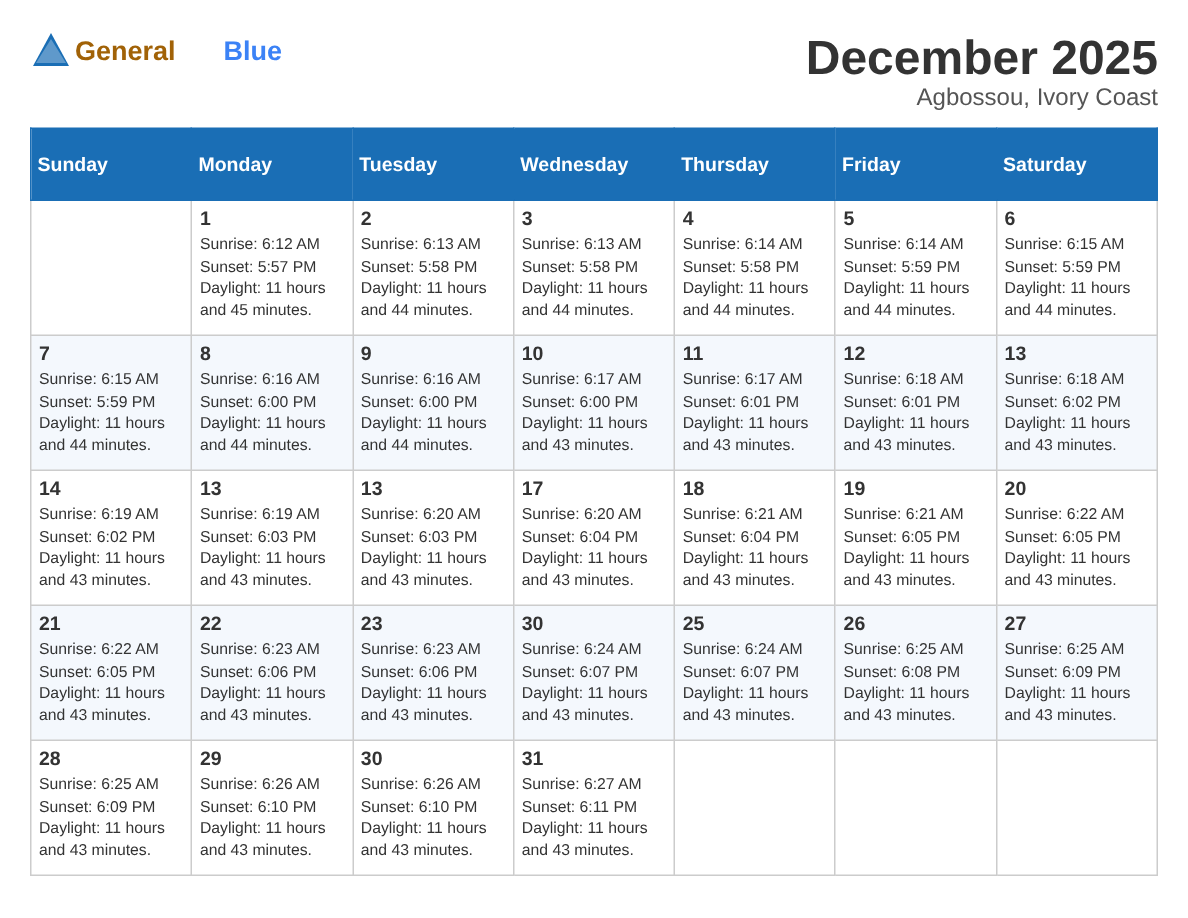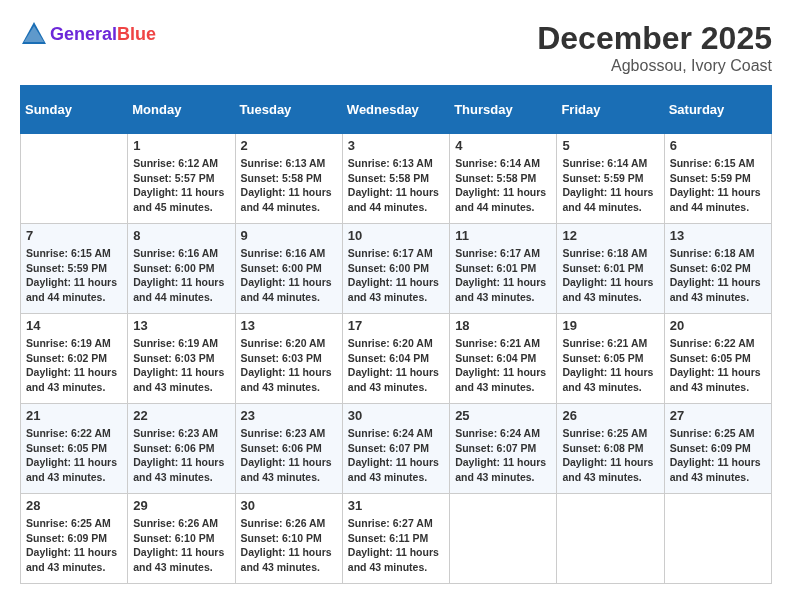--- a/index.html
+++ b/index.html
@@ -16,26 +16,27 @@
       align-items: flex-start;
       margin-bottom: 10px;
     }
     .logo {
       display: flex;
       align-items: center;
     }
     .logo-text-general {
       font-size: 18px;
       font-weight: bold;
-      color: #6d28d9;
+      color: #a16207;
     }
     .logo-text-blue {
       font-size: 18px;
       font-weight: bold;
-      color: #ef4444;
+      color: #3b82f6;
+      margin-left: 32px;
     }
     .logo-icon {
       width: 28px;
       height: 28px;
       margin-right: 2px;
     }
     .title-area {
       text-align: right;
     }
     .month-title {
@@ -74,21 +75,20 @@
       font-size: 13px;
       font-weight: bold;
       color: #333;
       display: block;
       margin-bottom: 3px;
     }
     .day-info {
       font-size: 10.5px;
       color: #333;
       line-height: 1.4;
-      font-weight: bold;
     }
     .empty-cell {
       background: #f9f9f9;
     }
     tbody tr:nth-child(odd) td {
       background-color: #fff;
     }
     tbody tr:nth-child(even) td {
       background-color: #f4f8fd;
     }

